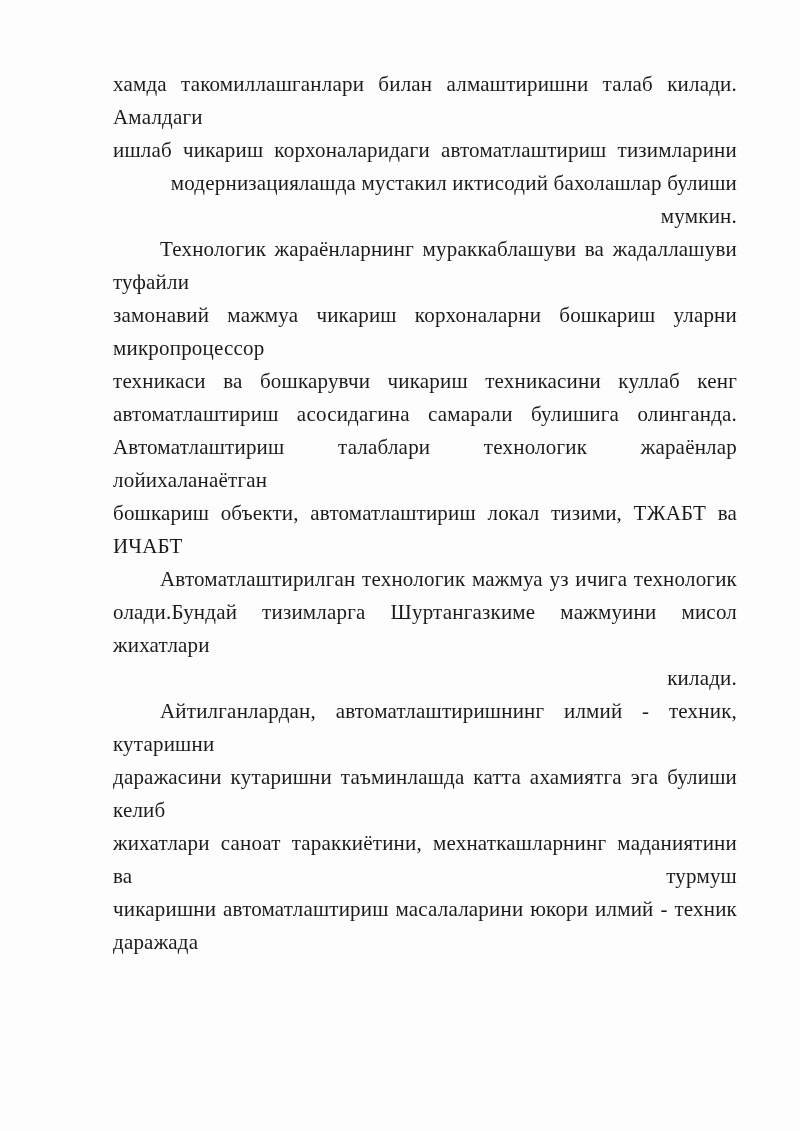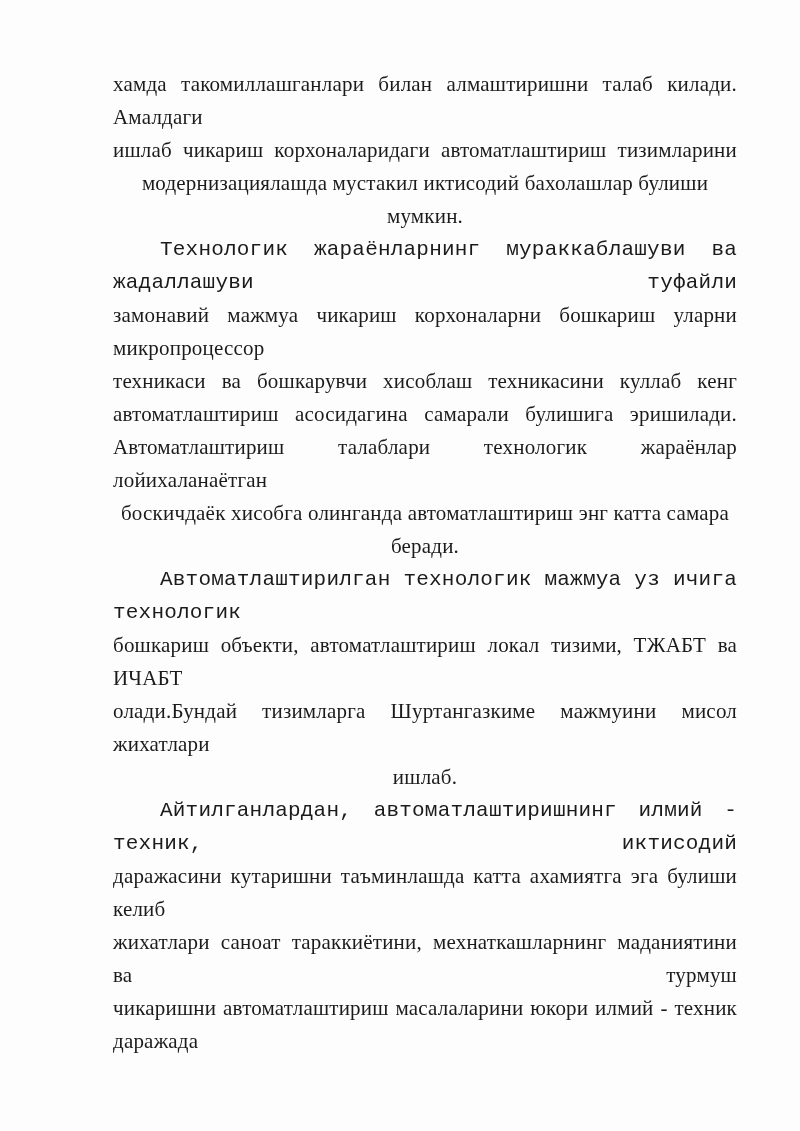--- a/index.html
+++ b/index.html
@@ -24,56 +24,54 @@
     font-size: 21px;
     line-height: 33px;
     color: #1b1b1b;
     letter-spacing: 0.2px;
   }
   .paragraph {
     margin: 0;
     padding: 0;
   }
   .line {
-    text-align: center;
+    text-align: right;
     white-space: normal;
   }
   .line.j {
     text-align: justify;
     text-align-last: justify;
   }
   .line.ind {
     text-indent: 47px;
-    font-family: Liberation Mono, monospace;
   }
 </style>
 </head>
 <body>
 
 <div class="page">
   <div class="text-block">
       <div class="paragraph">
         <div class="line j">хамда такомиллашганлари билан алмаштиришни талаб килади. Амалдаги</div>
         <div class="line j">ишлаб чикариш корхоналаридаги автоматлаштириш тизимларини</div>
         <div class="line">модернизациялашда мустакил иктисодий бахолашлар булиши мумкин.</div>
       </div>
       <div class="paragraph">
         <div class="line j ind">Технологик жараёнларнинг мураккаблашуви ва жадаллашуви туфайли</div>
         <div class="line j">замонавий мажмуа чикариш корхоналарни бошкариш уларни микропроцессор</div>
-        <div class="line j">техникаси ва бошкарувчи хисоблаш техникасини куллаб кенг</div>
-        <div class="line j">автоматлаштириш асосидагина самарали булишига эришилади.</div>
+        <div class="line j">техникаси ва бошкарувчи чикариш техникасини куллаб кенг</div>
+        <div class="line j">автоматлаштириш асосидагина самарали булишига олинганда.</div>
         <div class="line j">Автоматлаштириш талаблари технологик жараёнлар лойихаланаётган</div>
-        <div class="line">боскичдаёк хисобга олинганда автоматлаштириш энг катта самара беради.</div>
       </div>
       <div class="paragraph">
+        <div class="line j">бошкариш объекти, автоматлаштириш локал тизими, ТЖАБТ ва ИЧАБТ</div>
         <div class="line j ind">Автоматлаштирилган технологик мажмуа уз ичига технологик</div>
-        <div class="line j">бошкариш объекти, автоматлаштириш локал тизими, ТЖАБТ ва ИЧАБТ</div>
         <div class="line j">олади.Бундай тизимларга Шуртангазкиме мажмуини мисол жихатлари</div>
-        <div class="line">ишлаб.</div>
+        <div class="line">килади.</div>
       </div>
       <div class="paragraph">
-        <div class="line j ind">Айтилганлардан, автоматлаштиришнинг илмий - техник, иктисодий</div>
+        <div class="line j ind">Айтилганлардан, автоматлаштиришнинг илмий - техник, кутаришни</div>
         <div class="line j">даражасини кутаришни таъминлашда катта ахамиятга эга булиши келиб</div>
         <div class="line j">жихатлари саноат тараккиётини, мехнаткашларнинг маданиятини ва турмуш</div>
         <div class="line j">чикаришни автоматлаштириш масалаларини юкори илмий - техник даражада</div>
       </div>
     </div>
 </div>
 
 </body></html>

